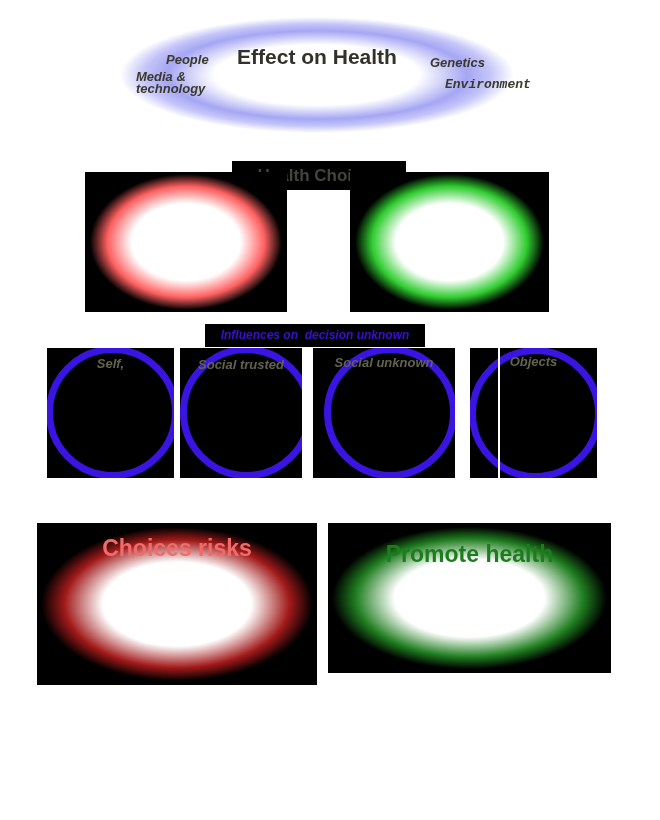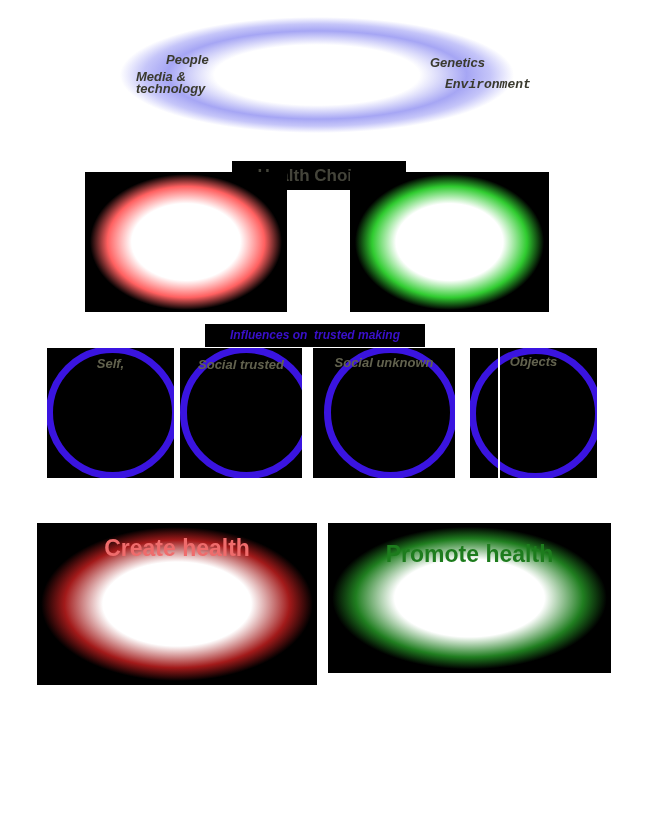--- a/index.html
+++ b/index.html
@@ -134,32 +134,33 @@
     font-size: 23px; font-weight: bold;
   }
   .create-risks-label   { top: 12px; color: #ef6c6c; }
   .promote-health-label { top: 18px; color: #1d7c1d; }
 </style>
 </head>
 <body>
 
 <div class="abs effect-wrap">
   <div class="abs effect-glow"></div>
+  <div class="abs effect-title">Effect on Health</div>
   <div class="abs effect-sub lbl-people">People</div>
   <div class="abs effect-sub lbl-media">Media &amp; technology</div>
   <div class="abs effect-sub lbl-genetics">Genetics</div>
   <div class="abs effect-sub lbl-environment">Environment</div>
 </div>
 
 <div class="abs health-strip">Health Choices</div>
 
 <div class="abs risk-box"></div>
 <div class="abs benefit-box"></div>
 
-<div class="abs influences-strip">Influences on  trusted making</div>
+<div class="abs influences-strip">Influences on  decision unknown</div>
 
 <div class="abs circle-box cb1">
   <div class="abs blue-circle c1"></div>
   <div class="abs circle-label cl1">Self,</div>
 </div>
 
 <div class="abs circle-box cb2">
   <div class="abs blue-circle c2"></div>
   <div class="abs circle-label cl2">Social trusted</div>
 </div>
@@ -169,18 +170,18 @@
   <div class="abs circle-label cl3">Social unknown</div>
 </div>
 
 <div class="abs circle-box cb4">
   <div class="abs blue-circle c4"></div>
   <div class="abs gap-line"></div>
   <div class="abs circle-label cl4">Objects</div>
 </div>
 
 <div class="abs create-risks-box">
-  <div class="abs outcome-label create-risks-label">Create health</div>
+  <div class="abs outcome-label create-risks-label">Choices risks</div>
 </div>
 
 <div class="abs promote-health-box">
   <div class="abs outcome-label promote-health-label">Promote health</div>
 </div>
 
 </body></html>

